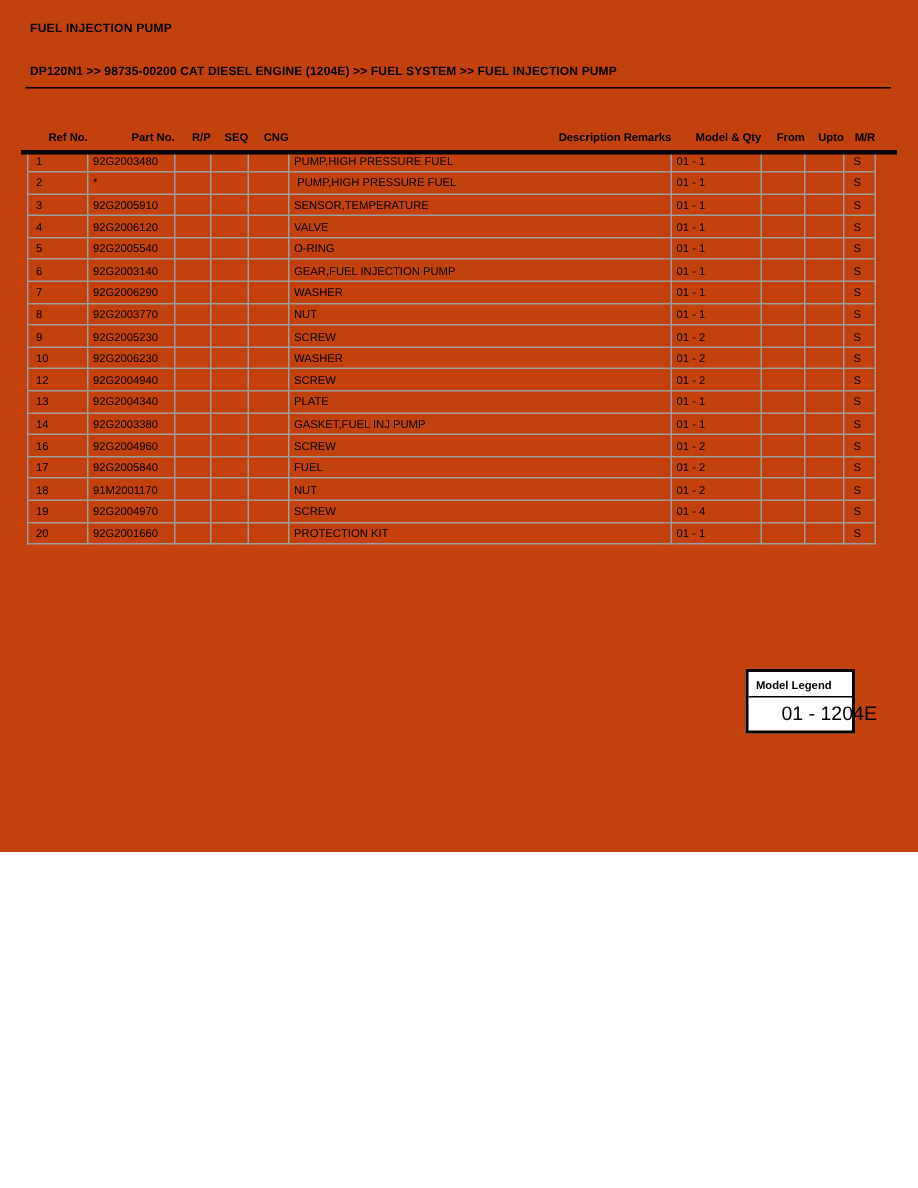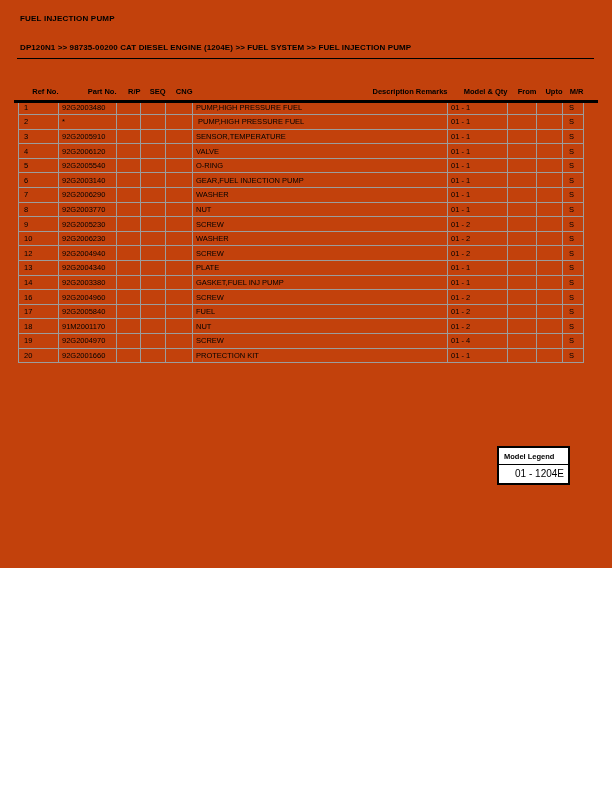--- a/index.html
+++ b/index.html
@@ -52,22 +52,22 @@
     position:absolute; left:497px; top:426px; width:73px;
     border:2px solid #000; background:#fff;margin-top:20px;
   }
   .legend-title {
     font-size:7.5px; font-weight:bold;
     padding:4px 4px 3px 5px;
     border-bottom:1px solid #000;
     white-space:nowrap;
   }
   .legend-entry {
-    font-size:10px;
-    padding:3px 4px 4px 11px;
+    font-size:13px;
+    padding:3px 4px 4px 22px;
     white-space:nowrap;
     text-align:right;
   }
 </style>
 </head>
 <body>
 
 <div class="page" data-name="document-page">
 
   <div class="title" data-name="page-title">FUEL INJECTION PUMP</div>

